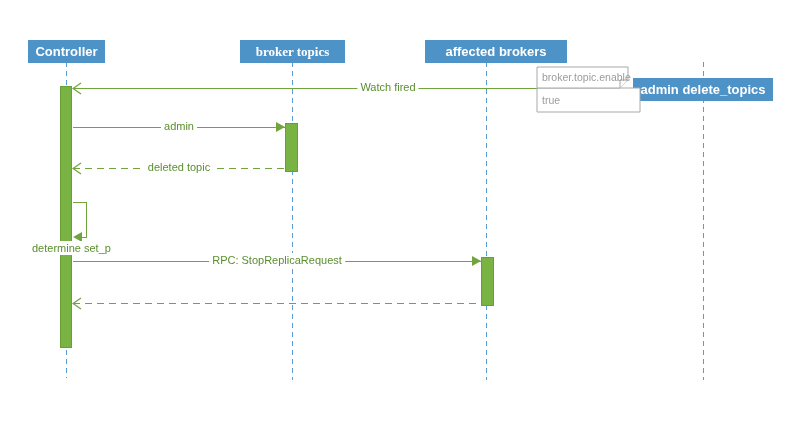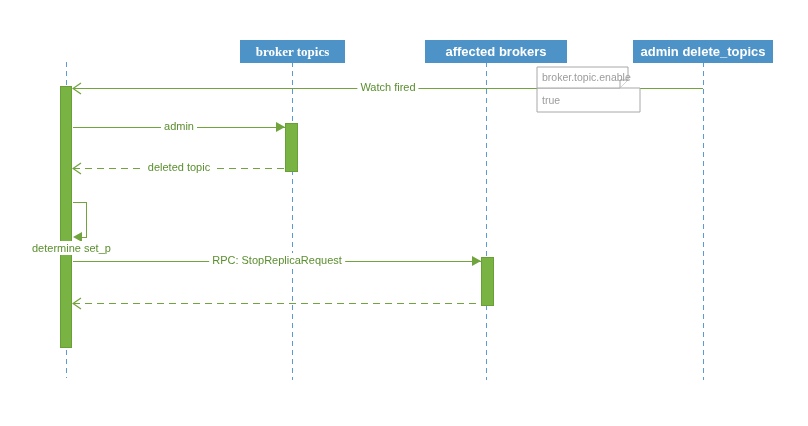--- a/index.html
+++ b/index.html
@@ -66,27 +66,30 @@
   .note-text{
     position:absolute;font-size:10.5px;line-height:13px;color:var(--note-text);
     white-space:nowrap;z-index:7;
   }
 </style>
 </head>
 <body>
 
 <div class="stage">
 
+  <div class="actor" style="left:28px;width:77px;">
+    <span>Controller</span>
+  </div>
   <div class="actor" style="left:240px;width:105px;font-family:Liberation Serif, serif;">
     <span>broker topics</span>
   </div>
   <div class="actor" style="left:425px;width:142px;">
     <span>affected brokers</span>
   </div>
-  <div class="actor" style="left:633px;width:140px;">
+  <div class="actor" style="left:633px;width:140px;margin-top:38px;">
     <span>admin delete_topics</span>
   </div>
 
   <div class="lifeline" style="left:66px;height:316px;"></div>
   <div class="lifeline" style="left:292px;"></div>
   <div class="lifeline" style="left:486px;"></div>
   <div class="lifeline" style="left:703px;"></div>
 
   <div class="activation" style="left:60px;top:86px;width:12px;height:262px;"></div>
   <div class="activation" style="left:285px;top:123px;width:13px;height:49px;"></div>

